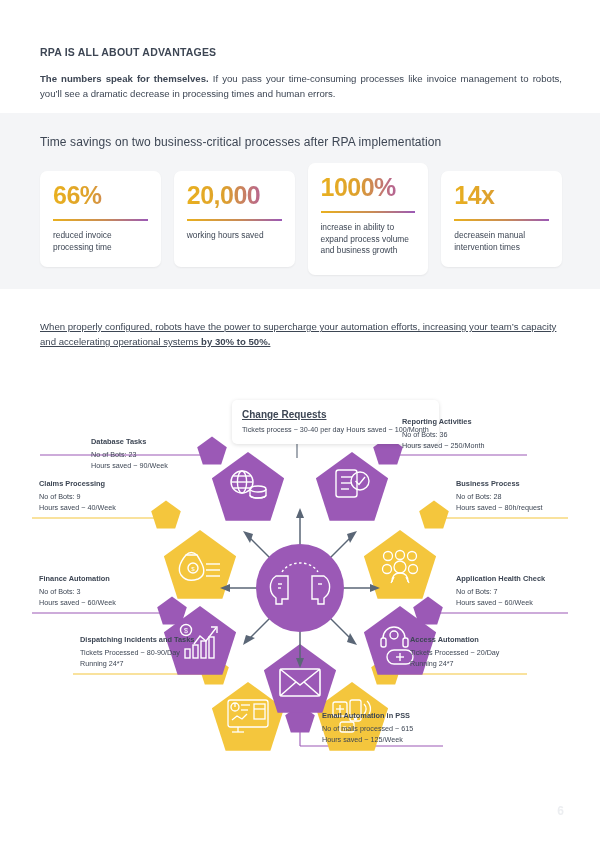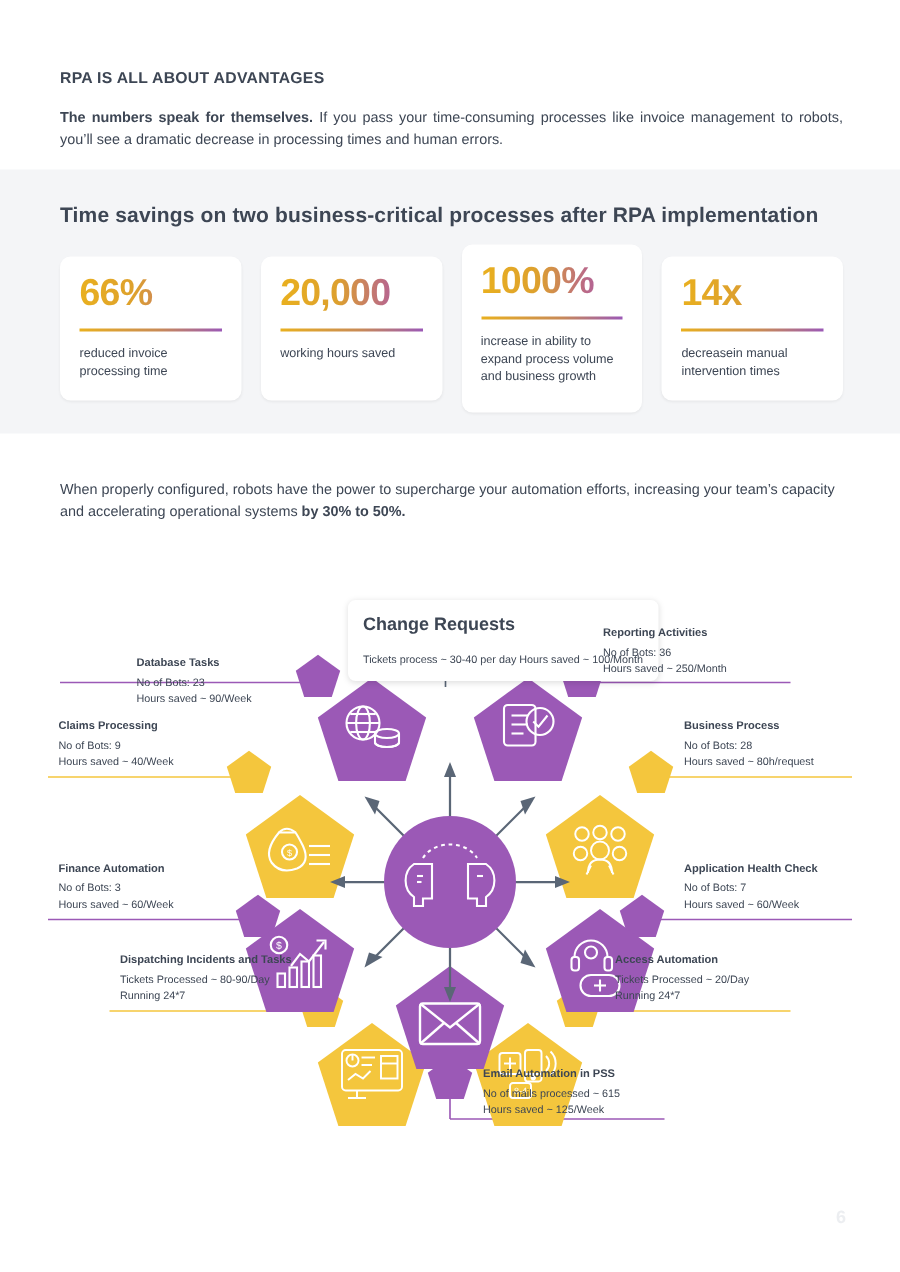--- a/index.html
+++ b/index.html
@@ -25,21 +25,21 @@
   }
   .intro p b{font-weight:bold;}
 
   
   .band{
     position:absolute;left:0;top:113px;width:600px;height:176px;
     background:#f4f5f7;
   }
   .band-title{
     position:absolute;left:40px;top:135px;
-    font-size:14px;font-weight:bold;color:#3d4654;letter-spacing:.1px;
+    font-size:12px;font-weight:normal;color:#3d4654;letter-spacing:.1px;
   }
   .cards{
     position:absolute;left:40px;top:163px;width:522px;height:112px;
     display:flex;gap:13px;align-items:center;
   }
   .card{
     background:#ffffff;border-radius:7px;
     width:121px;box-sizing:border-box;
     padding:12px 13px 13px 13px;
     box-shadow:0 1px 2px rgba(0,0,0,.06);
@@ -55,39 +55,39 @@
   }
   .stat-rule{
     height:1.6px;margin:11px 0 9px 0;width:100%;
     background:linear-gradient(90deg,#e9b01f 0%,#c98b55 55%,#9b59b6 100%);
   }
   .stat-label{font-size:8.4px;line-height:1.42;color:#3d4654;}
 
   
   .midpara{
     position:absolute;left:40px;top:320px;width:522px;
-    font-size:9.6px;line-height:1.55;color:#3d4654;
+    font-size:9.6px;line-height:1.55;color:#3d4654;text-decoration:underline;
   }
   .midpara b{font-weight:bold;}
 
   
   .info{position:absolute;left:0;top:372px;width:600px;height:420px;}
   .info svg{position:absolute;left:0;top:0;}
 
   .lbl{position:absolute;font-size:7.2px;line-height:1.6;color:#3d4654;white-space:nowrap;}
   .lbl .t{font-weight:bold;font-size:7.4px;display:block;margin-bottom:1px;}
   .lbl .r{display:block;}
 
   .cbox{
     position:absolute;background:#ffffff;border-radius:5px;
     box-shadow:0 1px 4px rgba(0,0,0,.13);
     padding:7px 10px 8px 10px;
     font-size:7.2px;line-height:1.62;color:#3d4654;white-space:nowrap;
   }
-  .cbox .t{font-weight:bold;font-size:12px;display:block;margin-bottom:8px;}
+  .cbox .t{font-weight:bold;font-size:10px;display:block;margin-bottom:1px;text-decoration:underline;}
 
   .pagenum{
     position:absolute;right:36px;bottom:30px;
     font-size:12px;color:#eceef1;font-weight:bold;
   }
 </style>
 </head>
 <body>
 
 <div class="page">

